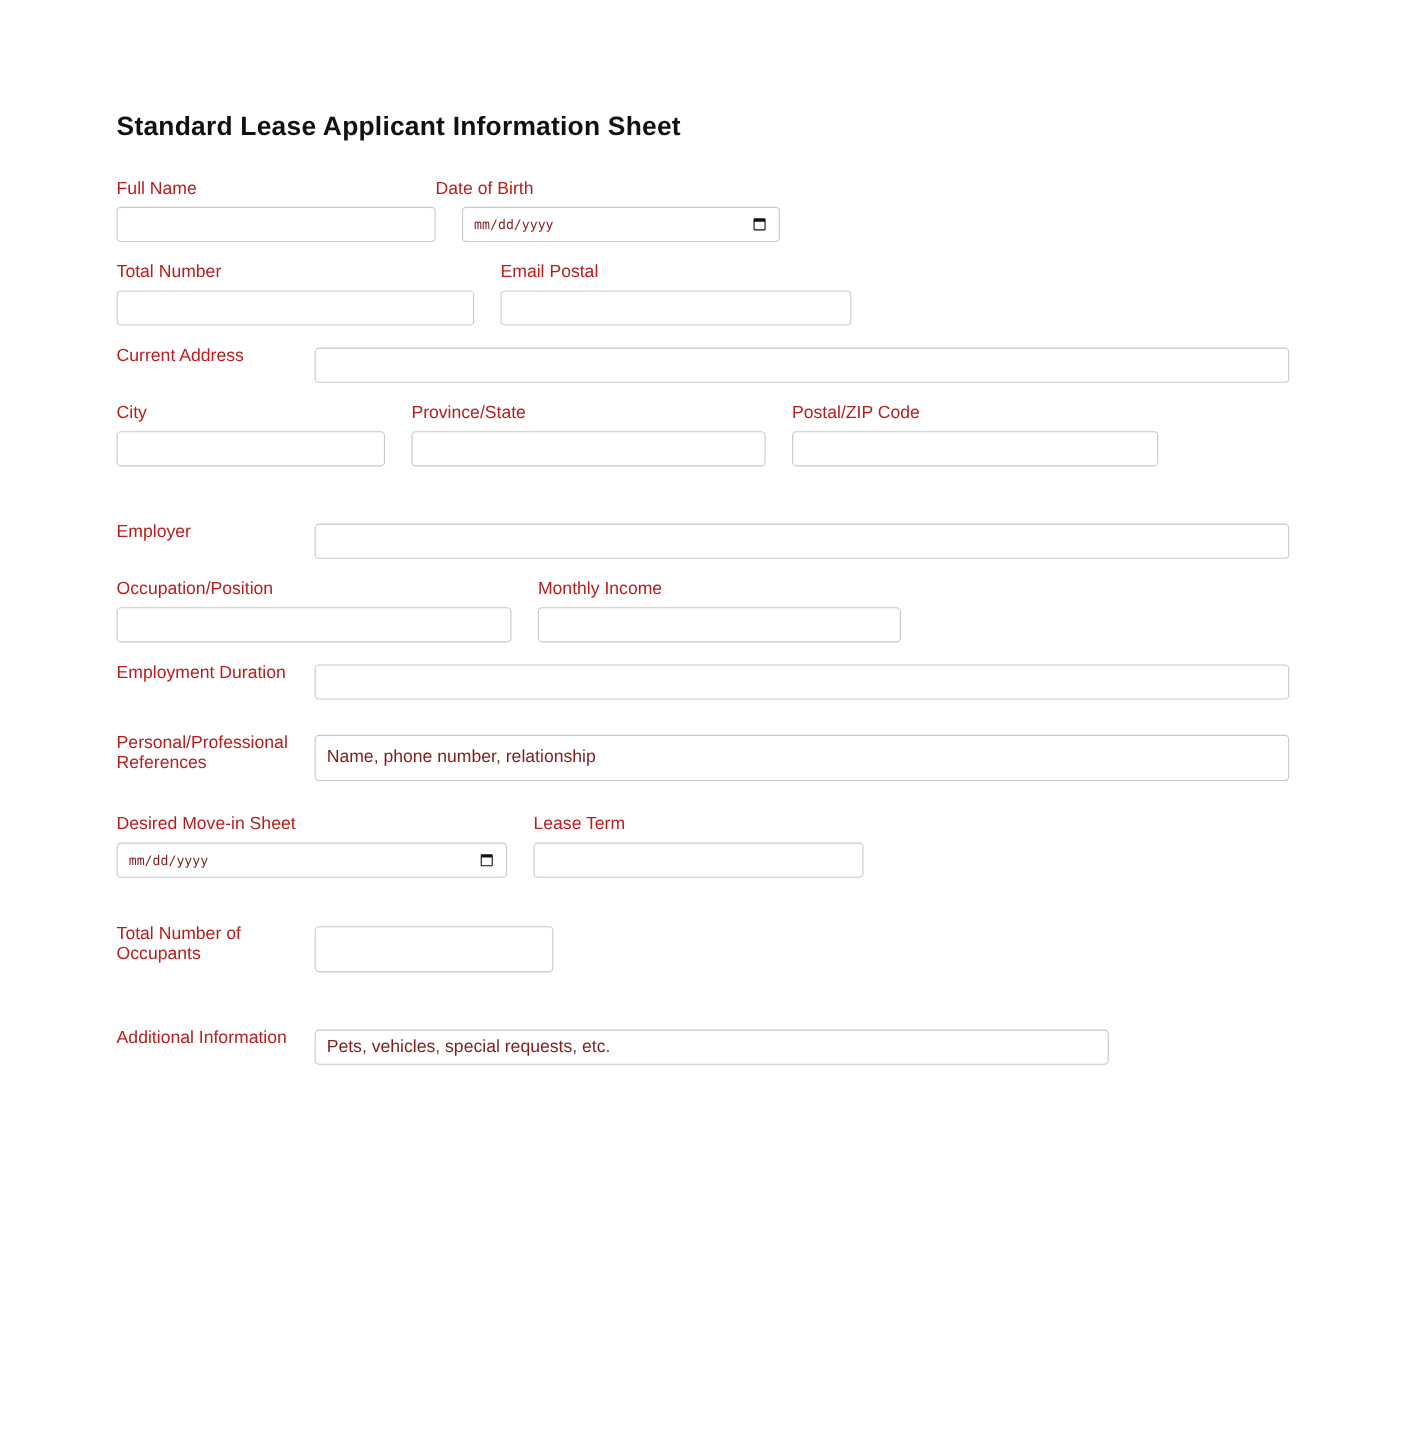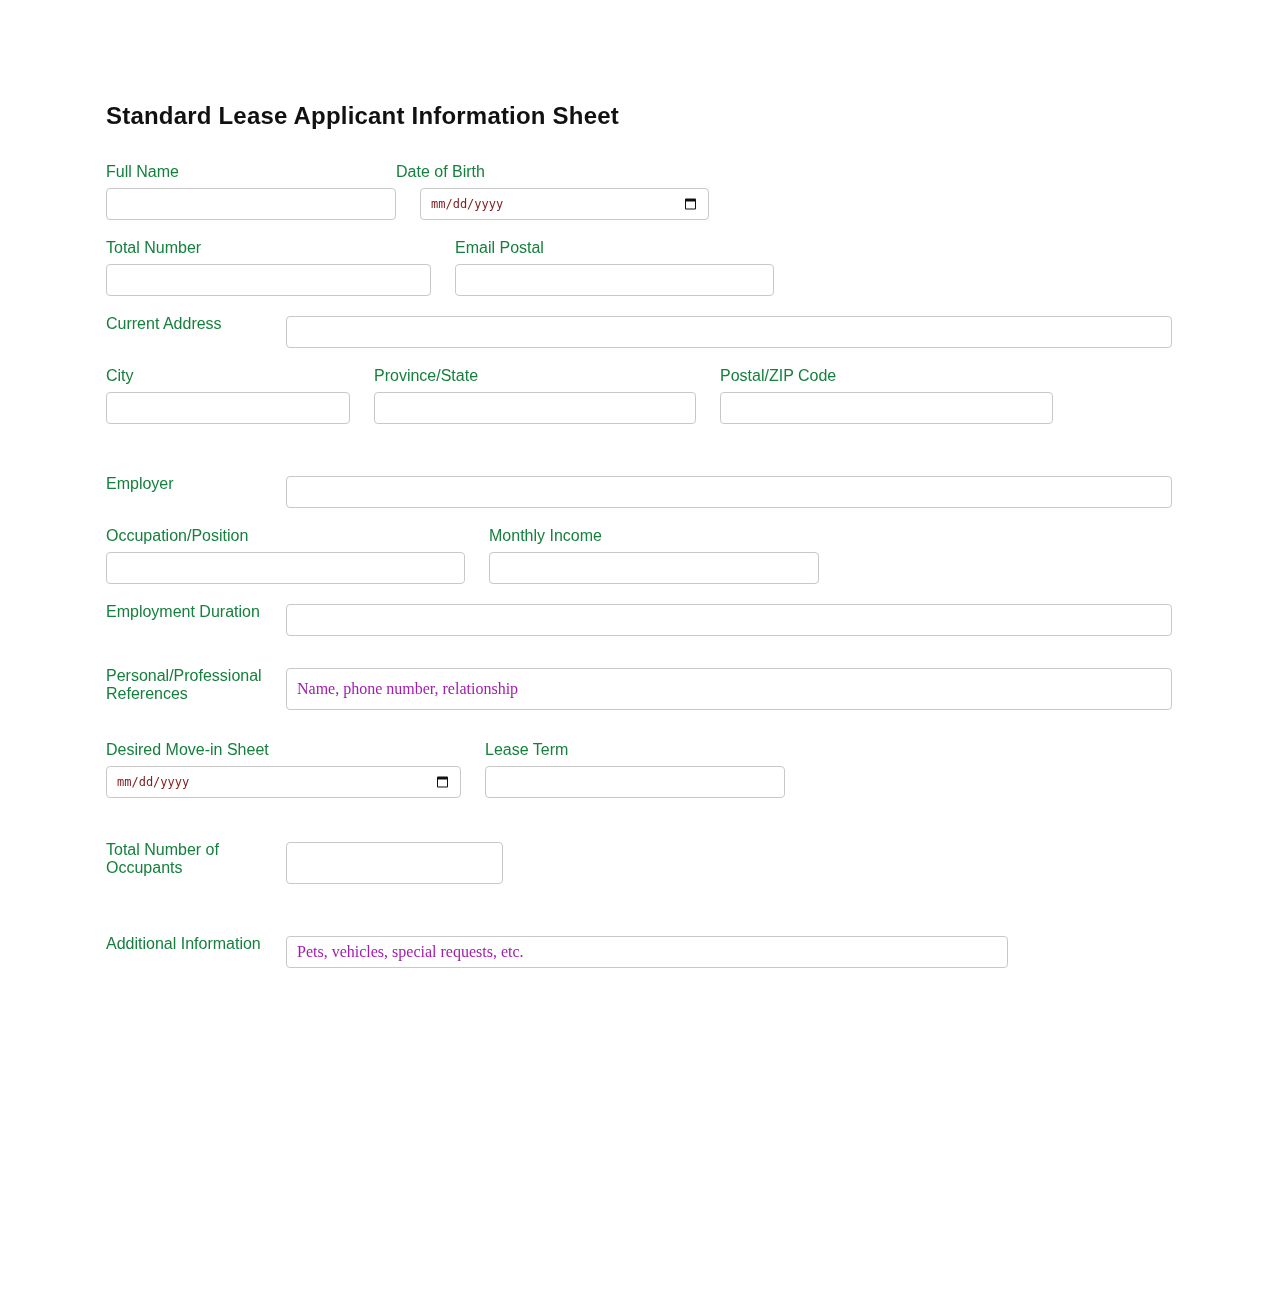--- a/index.html
+++ b/index.html
@@ -1,20 +1,20 @@
 <!DOCTYPE html>
 <html><head>
 <meta charset="utf-8">
 <style>
   html, body { margin:0; padding:0; background:#ffffff; }
   body { width:1278px; height:1300px; position:relative; font-family:"Liberation Sans", sans-serif; color:#111; }
   h1 { position:absolute; left:106px; top:102px; margin:0; font-size:24px; font-weight:bold; letter-spacing:0.2px; color:#111; font-family:"Liberation Sans", sans-serif;text-align:center; }
-  .lbl { position:absolute; font-size:16px; line-height:18px; color:#15803d; }
+  .lbl { position:absolute; font-size:16px; line-height:18px; color:#b91c1c; }
   .inp { position:absolute; box-sizing:border-box; border:1px solid #c8c8c8; border-radius:4px; background:#fff; height:32px; }
-  .ph { position:absolute; left:10px; top:50%; transform:translateY(-50%); font-size:16px; color:#a21caf; white-space:nowrap;font-family:Liberation Serif, serif; }
+  .ph { position:absolute; left:10px; top:50%; transform:translateY(-50%); font-size:16px; color:#7f1d1d; white-space:nowrap; }
   .date-txt { position:absolute; left:10px; top:50%; transform:translateY(-50%); font-family:"DejaVu Sans Mono", monospace; font-size:12px; color:#7f1d1d; }
   .cal { position:absolute; right:12px; top:50%; transform:translateY(-50%); width:11px; height:11px; box-sizing:border-box; border:1.5px solid #111; border-top-width:3px; border-radius:1px; }
 </style>
 </head>
 <body>
 
 <h1>Standard Lease Applicant Information Sheet</h1>
 
 <span class="lbl" style="left:106px;top:163px">Full Name</span>
 <div class="inp" style="left:106px;top:188px;width:290px"></div>

